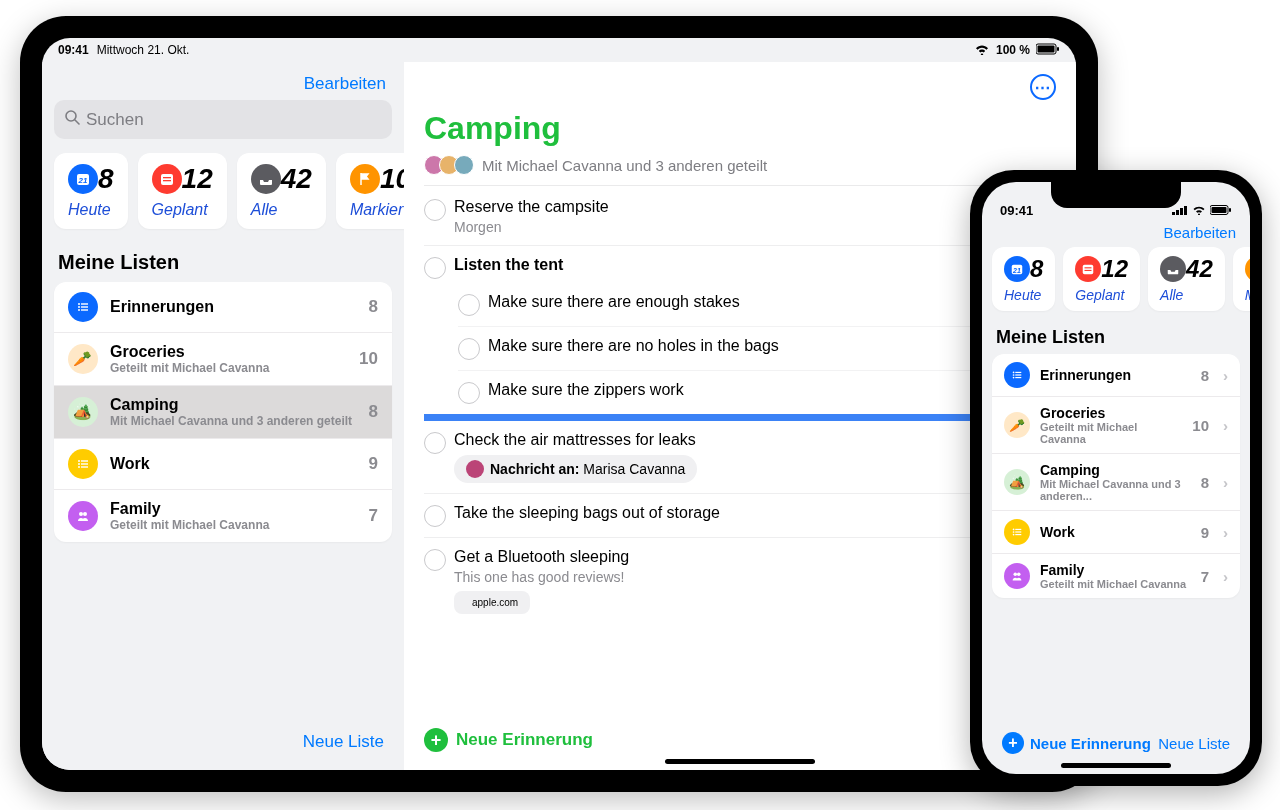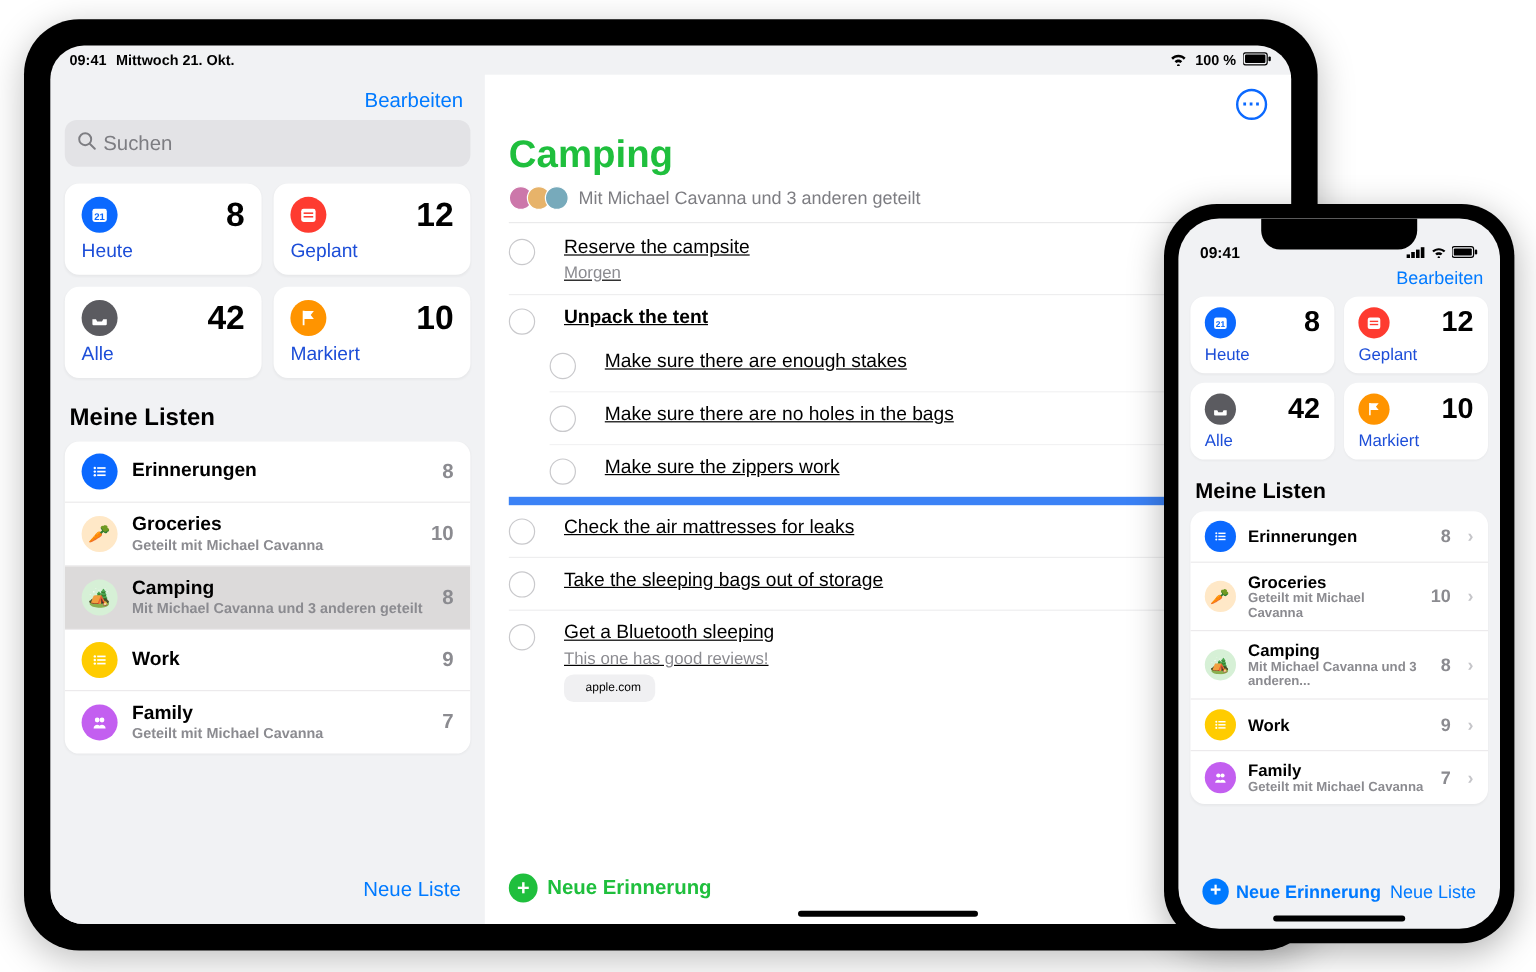--- a/index.html
+++ b/index.html
@@ -48,22 +48,22 @@
   .edit-link { color:#007aff; font-size:17px; }
 
   .search-box {
     background:#e3e3e6; border-radius:10px;
     display:flex; align-items:center; gap:6px;
     padding: 9px 10px; color:#7d7d82;
     font-size:17px; margin-bottom:14px;
   }
 
   .smart-grid {
-    display:grid; grid-template-columns: 1fr 1fr;
-    gap: 10px; margin-bottom: 16px;
+    display:grid; grid-template-columns: 1fr 1fr 1fr 1fr;
+    gap: 10px; margin-bottom: 16px; font-style: italic;
   }
   .smart-card {
     background:#fff; border-radius:12px;
     padding: 10px 14px 10px 14px;
     box-shadow: 0 1px 2px rgba(0,0,0,.04);
   }
   .smart-card .row1 { display:flex; justify-content:space-between; align-items:center; }
   .smart-card .count { font-size:28px; font-weight:700; }
   .smart-card .label { color:#1d4ed8; font-size:16px; margin-top:6px; }
   .circle-icon {
@@ -115,21 +115,21 @@
   .shared-row{ display:flex; align-items:center; gap:8px; color:#7d7d82; font-size:15px;
     padding-bottom:10px; border-bottom:1px solid #eaeaeb; margin-bottom:2px;
   }
   .avatars{ display:flex; }
   .avatars span{ width:20px;height:20px;border-radius:50%; background:#c7a; border:1.5px solid #fff; margin-left:-5px;}
   .avatars span:first-child{margin-left:0;}
   .avatars span:nth-child(2){background:#e7b36a;}
   .avatars span:nth-child(3){background:#7ab;}
 
   .task{ border-bottom:1px solid #eeeeef; padding:10px 0 10px 0; }
-  .task-row{ display:flex; align-items:flex-start; gap:24px;text-decoration:underline;}
+  .task-row{ display:flex; align-items:flex-start; gap:8px;}
   .radio{ width:22px;height:22px;border-radius:50%;border:1.7px solid #c9c9cc; flex-shrink:0; margin-top:1px;}
   .task .body{ flex:1; }
   .task .ttl{ font-size:16px; }
   .task .ttl.bold{ font-weight:700; }
   .task .meta{ color:#8b8b90; font-size:14px; margin-top:3px; }
   .chip{ display:inline-flex; align-items:center; gap:6px;
     background:#f0f0f2; border-radius:15px; padding:5px 12px;
     font-size:14px; margin-top:6px;
   }
   .chip .mini{ width:18px;height:18px;border-radius:50%; background:#b47; }
@@ -198,21 +198,21 @@
 </style>
 </head>
 <body>
 
 <div class="ipad">
   <div class="ipad-screen">
 
     <div class="status-bar">
       <div class="left">
         <span>09:41</span>
-        <span style="font-weight:700;">Mittwoch 21. Okt.</span>
+        <span style="font-weight:400;">Mittwoch 21. Okt.</span>
       </div>
       <div class="right">
         <span>
           <svg width="16" height="12" viewBox="0 0 16 12">
               <path d="M8 10.5a1.2 1.2 0 100 2.4 1.2 1.2 0 000-2.4zM2 5.2C3.7 3.5 5.8 2.6 8 2.6s4.3.9 6 2.6l-1.5 1.5C11.2 5.4 9.6 4.7 8 4.7s-3.2.7-4.5 2L2 5.2zM4.8 8c.9-.9 2-1.4 3.2-1.4s2.3.5 3.2 1.4L9.7 9.5c-.5-.5-1.1-.7-1.7-.7s-1.2.2-1.7.7L4.8 8z" fill="#000"></path>
             </svg>
         </span>
         <span>100 %</span>
         <span>
           <svg width="24" height="12" viewBox="0 0 24 12">
@@ -384,21 +384,21 @@
               <div class="ttl">Reserve the campsite</div>
               <div class="meta">Morgen</div>
             </div>
           </div>
         </div>
 
         <div class="task" style="border-bottom:none; padding-bottom:4px;">
           <div class="task-row">
             <div class="radio"></div>
             <div class="body">
-                <div class="ttl bold">Unpack the tent</div>
+                <div class="ttl bold">Listen the tent</div>
               </div>
           </div>
         </div>
         <div class="subtasks" style="border-bottom:7px solid #3b82f6;">
           <div class="task">
             <div class="task-row">
               <div class="radio"></div>
               <div class="body">
                   <div class="ttl">Make sure there are enough stakes</div>
                 </div>
@@ -420,20 +420,24 @@
                 </div>
             </div>
           </div>
         </div>
 
         <div class="task">
           <div class="task-row">
             <div class="radio"></div>
             <div class="body">
               <div class="ttl">Check the air mattresses for leaks</div>
+              <div class="chip">
+                <span class="mini"></span>
+                <span><b>Nachricht an:</b><span> Marisa Cavanna</span></span>
+              </div>
             </div>
           </div>
         </div>
 
         <div class="task">
           <div class="task-row">
             <div class="radio"></div>
             <div class="body">
                 <div class="ttl">Take the sleeping bags out of storage</div>
               </div>

